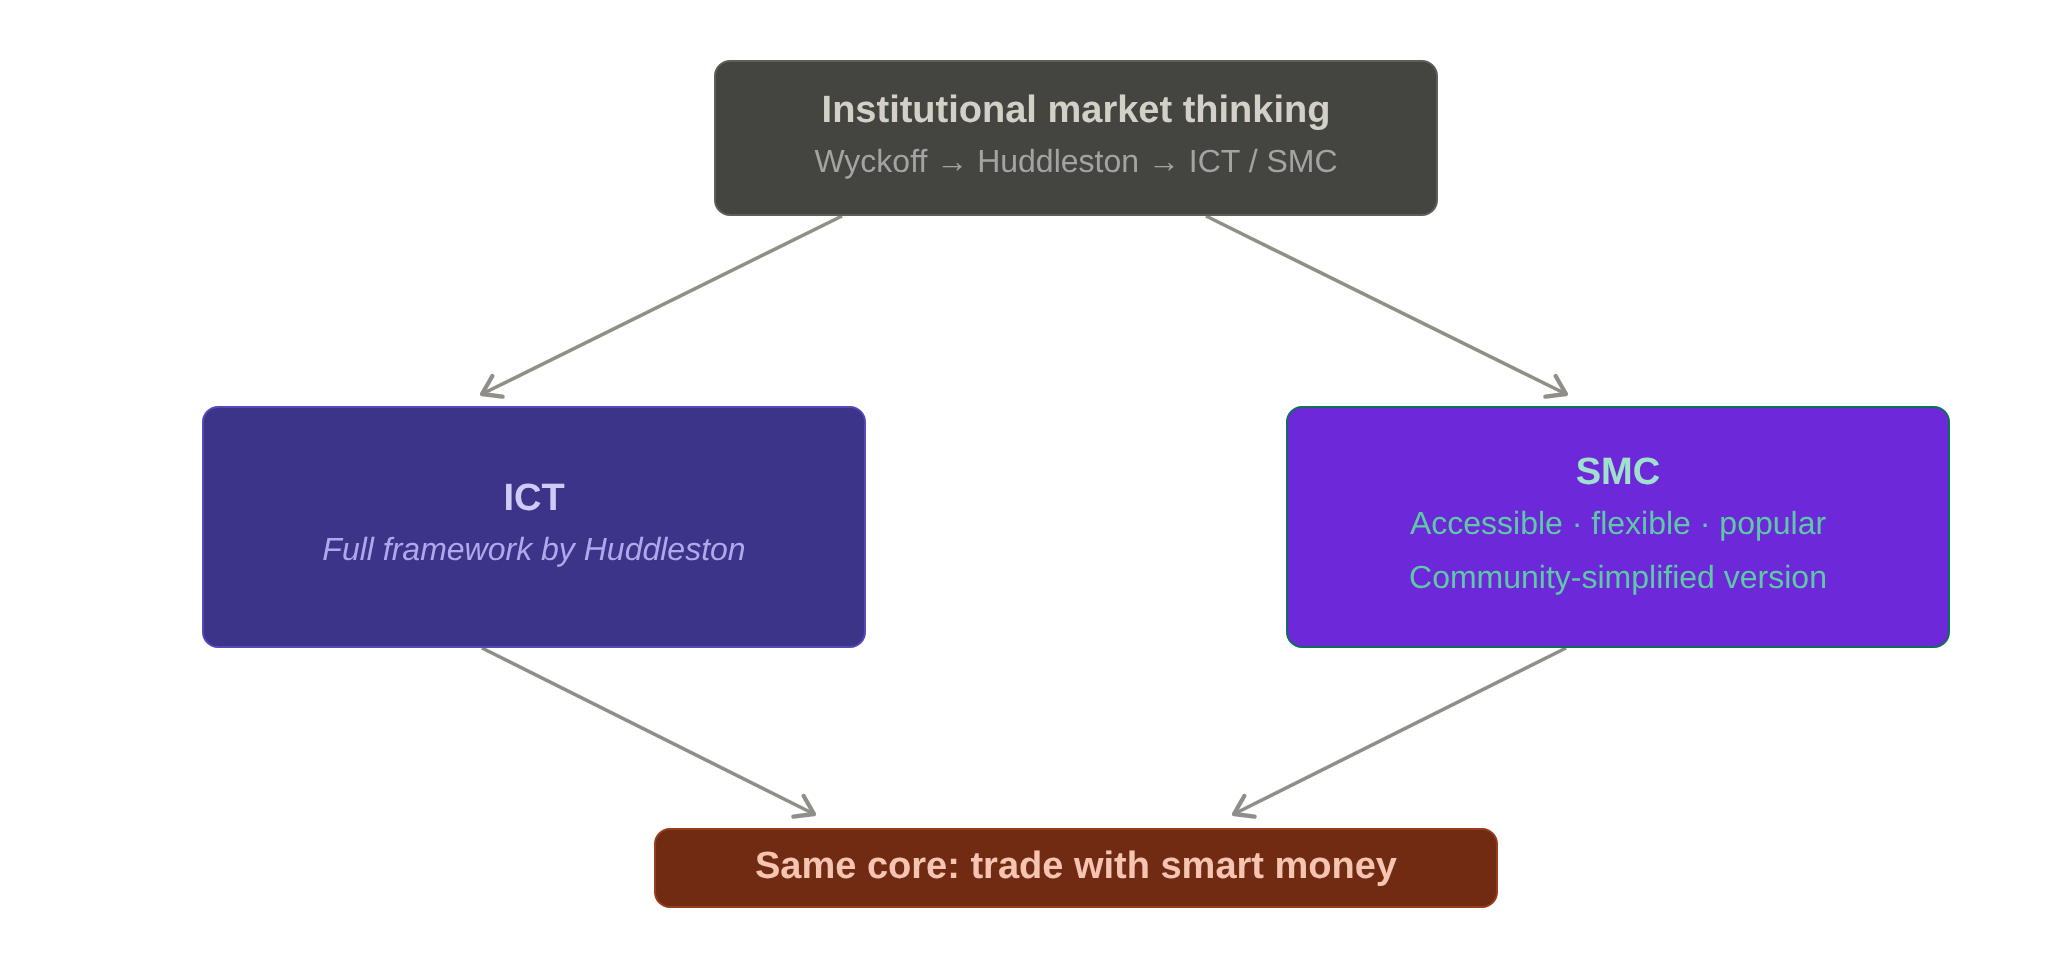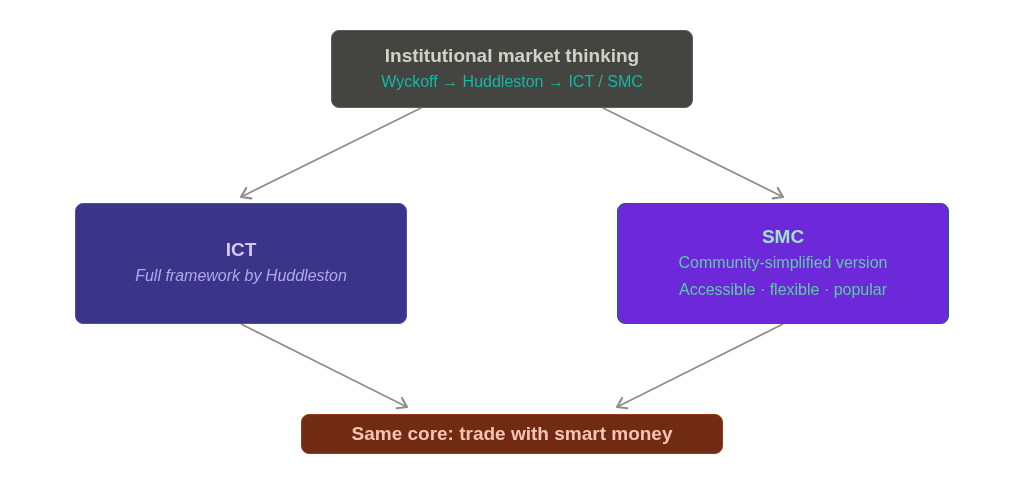--- a/index.html
+++ b/index.html
@@ -1,25 +1,25 @@
 <!DOCTYPE html>
 <html><head>
 <meta charset="utf-8">
 <style>
   html, body { margin: 0; padding: 0; background: #ffffff; }
   body { width: 1024px; height: 482px; position: relative; overflow: hidden;
          font-family: "Liberation Sans", "DejaVu Sans", sans-serif; }
   .node { position: absolute; box-sizing: border-box; border-radius: 8px;
           display: flex; flex-direction: column; align-items: center; justify-content: center;
-          text-align: center; }
+          text-align: center; margin-left: 26px; }
   .title { font-weight: bold; font-size: 18px; line-height: 24px; }
   .sub { font-size: 16px; line-height: 27px; }
   #n-top { left: 331px; top: 30px; width: 362px; height: 78px; background: #444441; border: 1px solid #5f5e5a; }
   #n-top .title { color: #d3d1c7; font-size: 19px; }
-  #n-top .sub { color: #14b8a6; }
+  #n-top .sub { color: #a3a3a3; }
   #n-ict { left: 75px; top: 203px; width: 332px; height: 121px; background: #3c3489; border: 1px solid #534ab7; }
   #n-ict .title { color: #cecbf6; font-size: 19px; }
   #n-ict .sub { color: #afa9ec; font-style: italic; }
   #n-smc { left: 617px; top: 203px; width: 332px; height: 121px; background: #6d28d9; border: 1px solid #0f6e56; }
   #n-smc .title { color: #9fe1cb; font-size: 19px; }
   #n-smc .sub { color: #5dcaa5; }
   #n-core { left: 301px; top: 414px; width: 422px; height: 40px; background: #712b13; border: 1px solid #993c1d; }
   #n-core .title { color: #f5c4b3; font-size: 19px; }
   svg.edges { position: absolute; left: 0; top: 0; }
 </style>
@@ -43,19 +43,19 @@
   <div class="sub">Wyckoff → Huddleston → ICT / SMC</div>
 </div>
 
 <div id="n-ict" class="node">
   <div class="title">ICT</div>
   <div class="sub">Full framework by Huddleston</div>
 </div>
 
 <div id="n-smc" class="node">
   <div class="title">SMC</div>
+  <div class="sub">Accessible · flexible · popular</div>
   <div class="sub">Community-simplified version</div>
-  <div class="sub">Accessible · flexible · popular</div>
 </div>
 
 <div id="n-core" class="node">
   <div class="title">Same core: trade with smart money</div>
 </div>
 
 </body></html>

